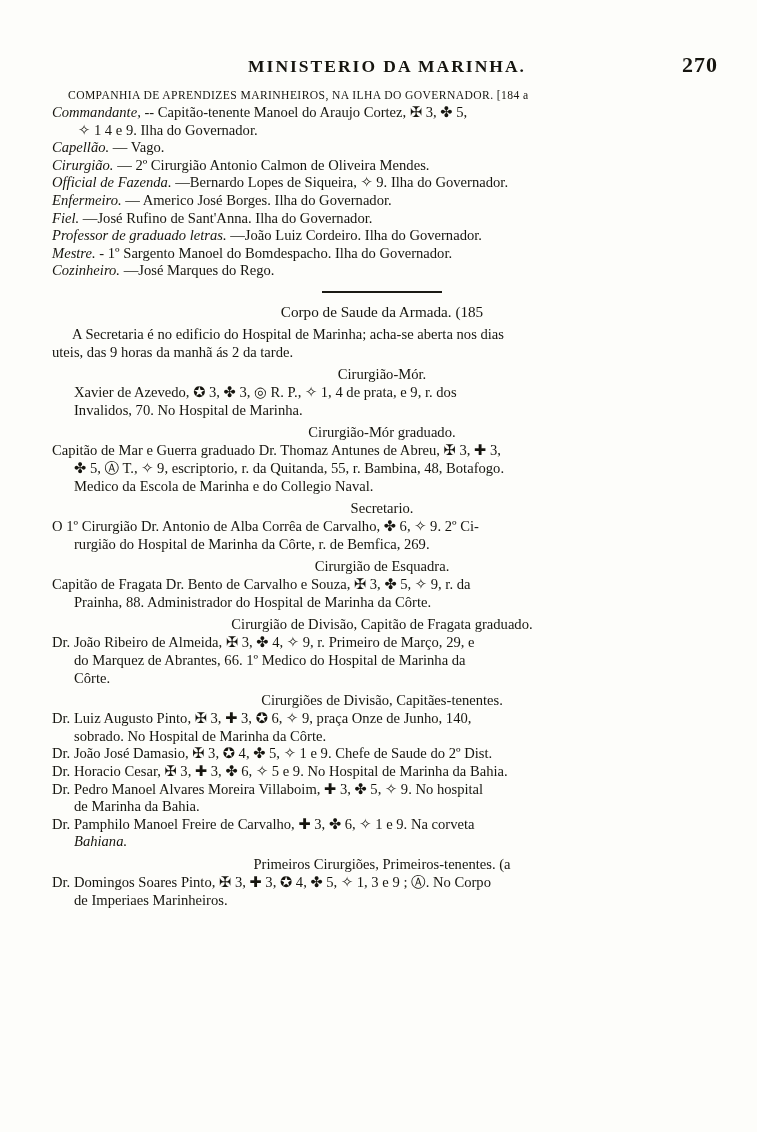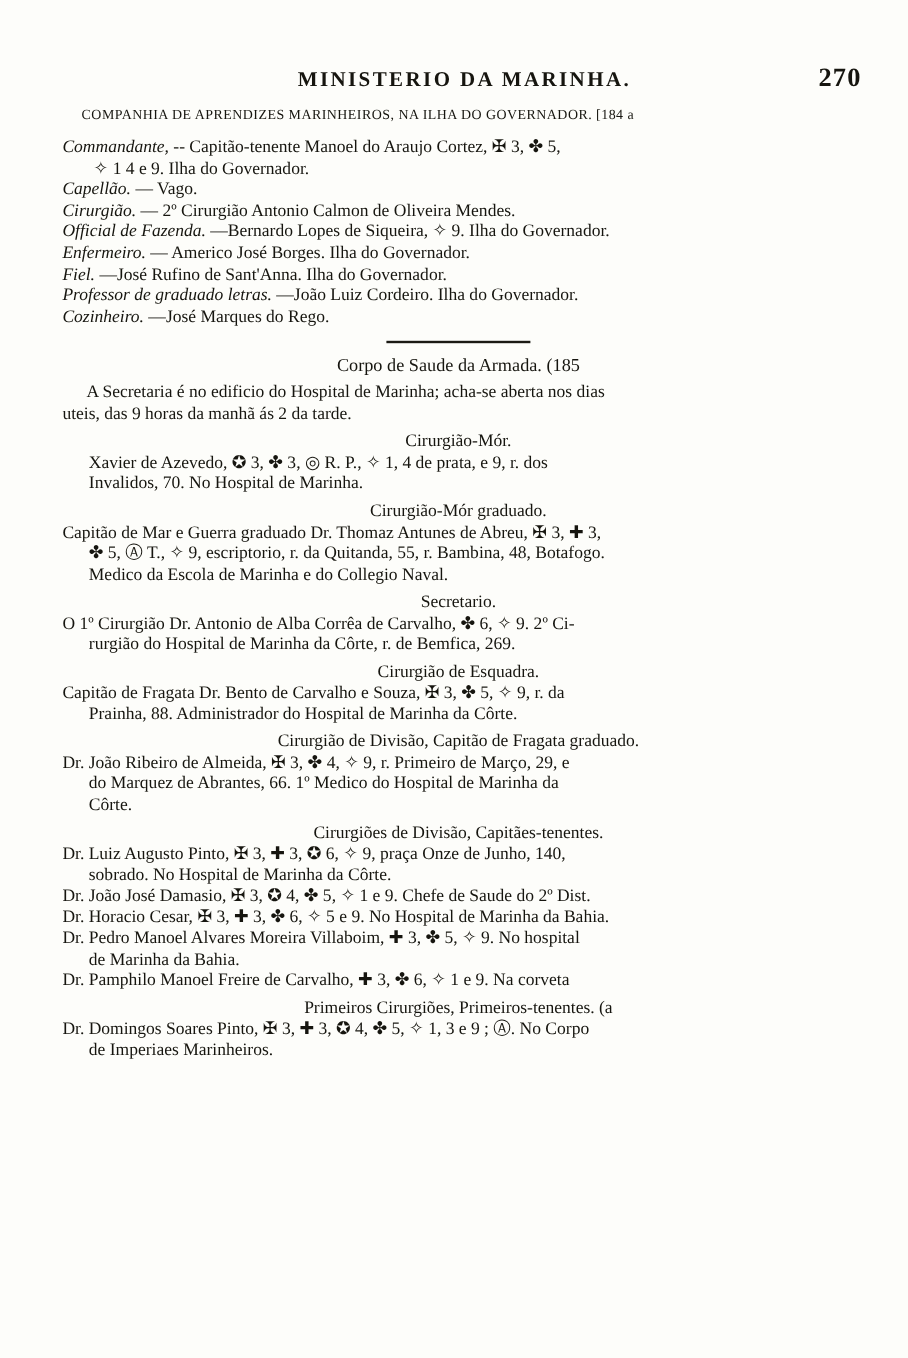--- a/index.html
+++ b/index.html
@@ -54,21 +54,21 @@
   .line {
     font-size: 14.6px;
     line-height: 17.6px;
     margin: 0;
     text-align: left;
   }
   .smallcaps-line {
     font-size: 11.6px;
     letter-spacing: 0.4px;
     padding-left: 16px;
-    margin-bottom: 12px;
+    margin-bottom: 1px;
     line-height: 15px;
   }
   .ital { font-style: italic; }
   .indent1 { padding-left: 26px; }
   .indent2 { padding-left: 22px; text-indent: 0; }
   .hang {
     padding-left: 22px;
     text-indent: -22px;
   }
   .para-indent { text-indent: 20px; }
@@ -106,20 +106,21 @@
 
     <div>
       <p class="line hang"><span class="ital">Commandante,</span> <span>-- Capitão-tenente Manoel do Araujo Cortez, ✠ 3, ✤ 5,</span></p>
       <p class="line indent1">✧ 1 4 e 9.  Ilha do Governador.</p>
       <p class="line hang"><span class="ital">Capellão.</span> <span>— Vago.</span></p>
       <p class="line hang"><span class="ital">Cirurgião.</span> <span>— 2º Cirurgião Antonio Calmon de Oliveira Mendes.</span></p>
       <p class="line hang"><span class="ital">Official de Fazenda.</span> <span>—Bernardo Lopes de Siqueira, ✧ 9. Ilha do Governador.</span></p>
       <p class="line hang"><span class="ital">Enfermeiro.</span> <span>— Americo José Borges. Ilha do Governador.</span></p>
       <p class="line hang"><span class="ital">Fiel.</span> <span>—José Rufino de Sant'Anna. Ilha do Governador.</span></p>
       <p class="line hang"><span class="ital">Professor de graduado letras.</span> <span>—João Luiz Cordeiro. Ilha do Governador.</span></p>
+      <p class="line hang"><span class="ital">Mestre.</span> <span>- 1º Sargento Manoel do Bomdespacho. Ilha do Governador.</span></p>
       <p class="line hang"><span class="ital">Cozinheiro.</span> <span>—José Marques do Rego.</span></p>
     </div>
 
     <div class="rule"></div>
 
     <div class="center-roman">Corpo de Saude da Armada. (185</div>
 
     <p class="line para-indent sp-top-4">A Secretaria é no edificio do Hospital de Marinha; acha-se aberta nos dias</p>
     <p class="line">uteis, das 9 horas da manhã ás 2 da tarde.</p>
 
@@ -146,19 +147,20 @@
     <p class="line indent2">Côrte.</p>
 
     <div class="center sp-top-4">Cirurgiões de Divisão, Capitães-tenentes.</div>
     <p class="line">Dr. Luiz Augusto Pinto, ✠ 3, ✚ 3, ✪ 6, ✧ 9, praça Onze de Junho, 140,</p>
     <p class="line indent2">sobrado. No Hospital de Marinha da Côrte.</p>
     <p class="line">Dr. João José Damasio, ✠ 3, ✪ 4, ✤ 5, ✧ 1 e 9. Chefe de Saude do 2º Dist.</p>
     <p class="line">Dr. Horacio Cesar, ✠ 3, ✚ 3, ✤ 6, ✧ 5 e 9. No Hospital de Marinha da Bahia.</p>
     <p class="line">Dr. Pedro Manoel Alvares Moreira Villaboim, ✚ 3, ✤ 5, ✧ 9.  No hospital</p>
     <p class="line indent2">de Marinha da Bahia.</p>
     <p class="line">Dr. Pamphilo Manoel Freire de Carvalho, ✚ 3, ✤ 6, ✧ 1 e 9.  Na corveta</p>
+    <p class="line indent2 ital">Bahiana.</p>
 
     <div class="center sp-top-4">Primeiros Cirurgiões, Primeiros-tenentes. (a</div>
     <p class="line">Dr. Domingos Soares Pinto, ✠ 3, ✚ 3, ✪ 4, ✤ 5, ✧ 1, 3 e 9 ; Ⓐ. No Corpo</p>
     <p class="line indent2">de Imperiaes Marinheiros.</p>
 
   </div>
 </div>
 
 </body></html>

